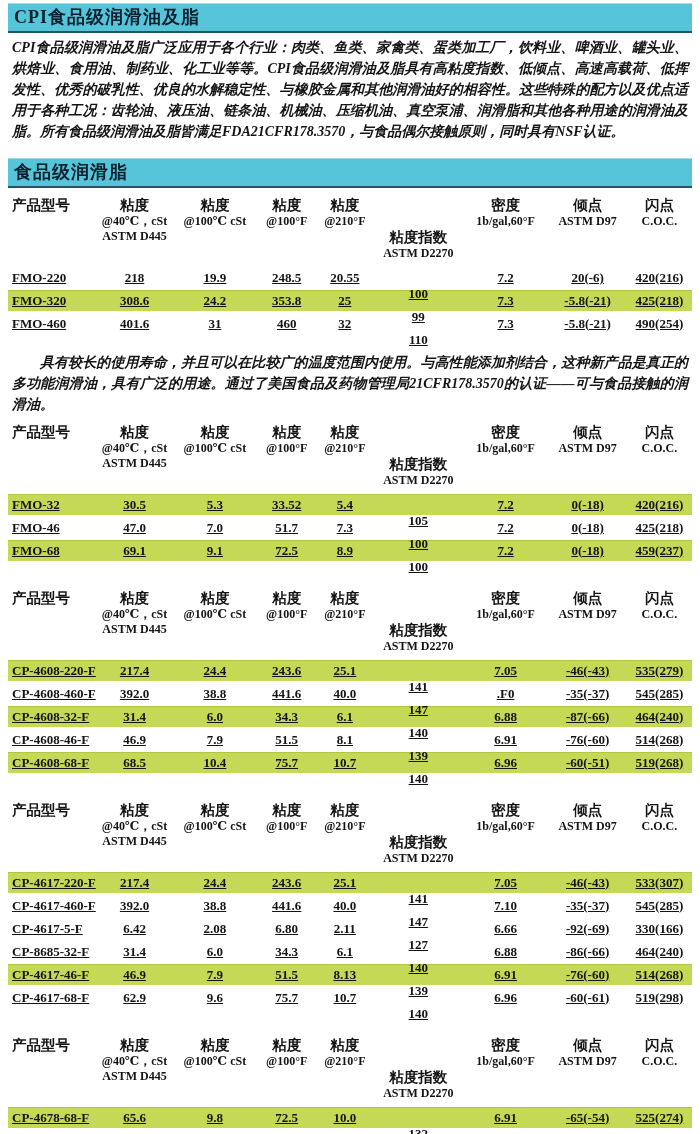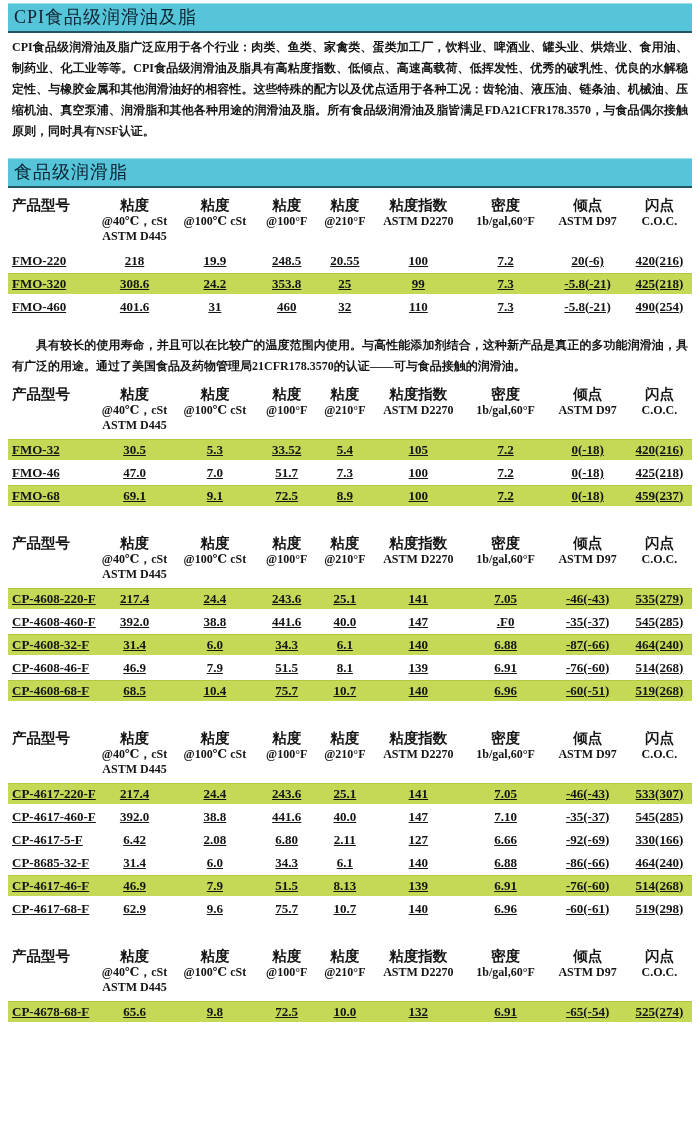--- a/index.html
+++ b/index.html
@@ -14,42 +14,43 @@
   .hbar{
     background:var(--hbar,#57c5d9);
     border-bottom:2px solid #235663;
     border-top:1px solid #9fdce8;
     padding:1px 6px 2px 6px;
     margin-bottom:4px;
   }
   .hbar .htxt{
     font-size:18px;letter-spacing:1px;
     color:var(--htext,#0b2130);
-    font-weight:normal;
+    font-weight:bold;
   }
   .para{
-    font-size:12px;line-height:21px;text-align:justify;
+    font-size:14px;line-height:21px;text-align:justify;
     margin:2px 4px 6px 4px;
+    font-style:italic;
   }
   .para.indent{text-indent:2em;}
   .gap10{height:10px;}
   .gap14{height:14px;}
   .gap18{height:18px;}
   
   .ptable{margin:6px 0 0 0;}
   .thead{display:flex;align-items:flex-start;padding:2px 0 6px 0;}
   .trow{display:flex;align-items:center;height:21px;margin-bottom:2px;text-decoration:underline;}
   .trow.hl{background:var(--hl,#c5d957);box-shadow:inset 0 1px 0 #b2c640;}
   .th,.td{flex:none;box-sizing:border-box;}
   .c0{width:13%;text-align:left;padding-left:4px;}
   .c1{width:11%;text-align:center;}
   .c2{width:12.5%;text-align:center;}
   .c3{width:8.5%;text-align:center;}
   .c4{width:8.5%;text-align:center;}
-  .c5{width:13%;text-align:center;}
+  .c5{width:13%;text-align:center;margin-top:32px;}
   .c6{width:12.5%;text-align:center;}
   .c7{width:11.5%;text-align:center;}
   .c8{width:9.5%;text-align:center;}
   .th-main{font-size:14.5px;line-height:18px;}
   .th-sub{font-size:12px;line-height:15px;}
   .td{font-size:13px;}
 </style>
 </head>
 <body style="--hbar: #57c5d9; --htext: #0b2130; --hl: #c5d957; --text: #141414;">
 

